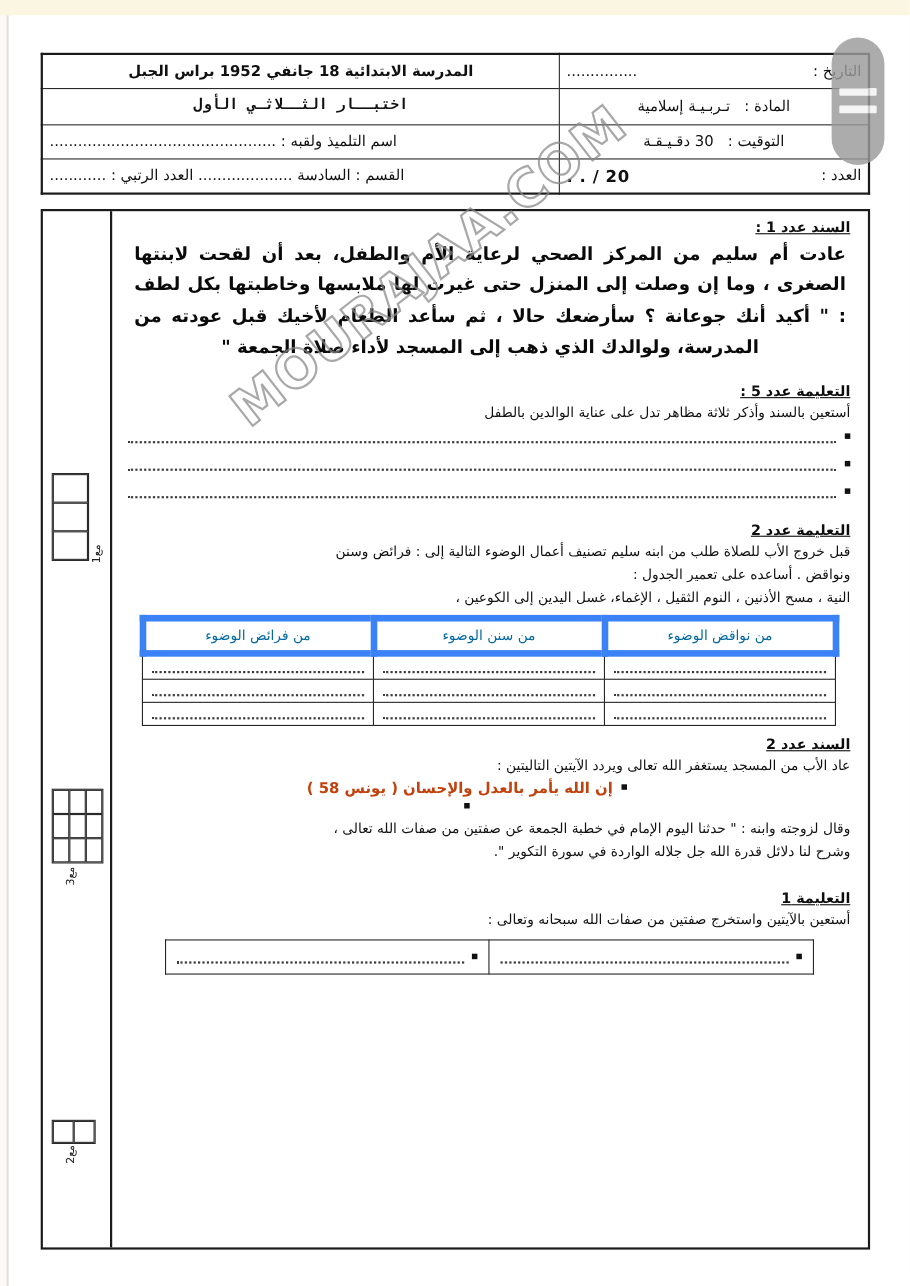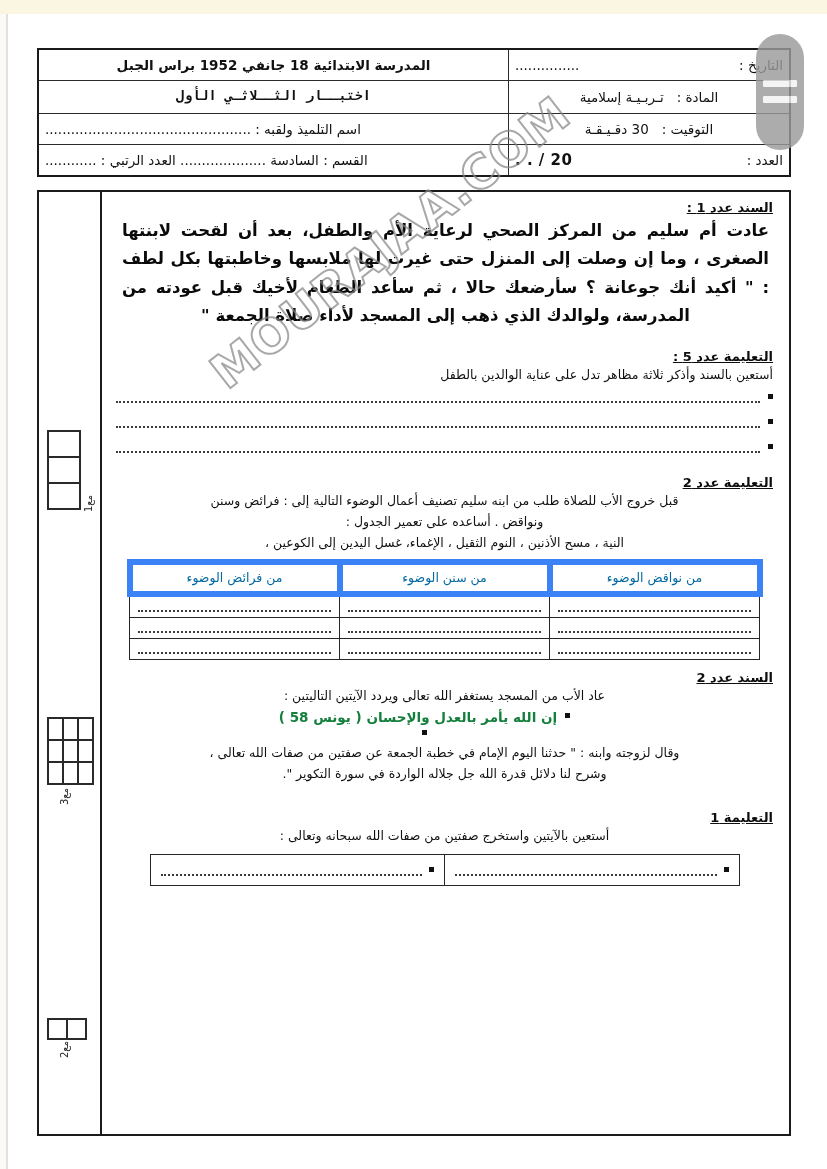--- a/index.html
+++ b/index.html
@@ -202,21 +202,21 @@
     margin: 2px 4px 0 6px;
     font-weight: bold;
   }
   .prompt {
     font-size: 12.5px;
     line-height: 1.5;
     color: #111;
     text-align: right;
     margin: 2px 0 0 0;
   }
-  .prompt.center { text-align: center; }
+  .prompt.center { }
 
   .dotline-list { margin: 6px 0 0 0; padding: 0; list-style: none; }
   .dotline-item {
     display: flex;
     align-items: flex-end;
     gap: 8px;
     margin-bottom: 12px;
   }
   .bullet-sq {
     width: 5px; height: 5px;
@@ -259,21 +259,21 @@
     padding: 0;
     list-style: none;
   }
   .ayah-item {
     display: flex;
     align-items: center;
     gap: 8px;
     justify-content: center;
     font-size: 13.5px;
     font-weight: bold;
-    color: #15803d;
+    color: #c2410c;
     margin-bottom: 5px;
   }
 
   
   .answer-box {
     width: 590px;
     margin: 8px auto 0 auto;
     border-collapse: collapse;
     table-layout: fixed;
     border: 1px solid #262626;

